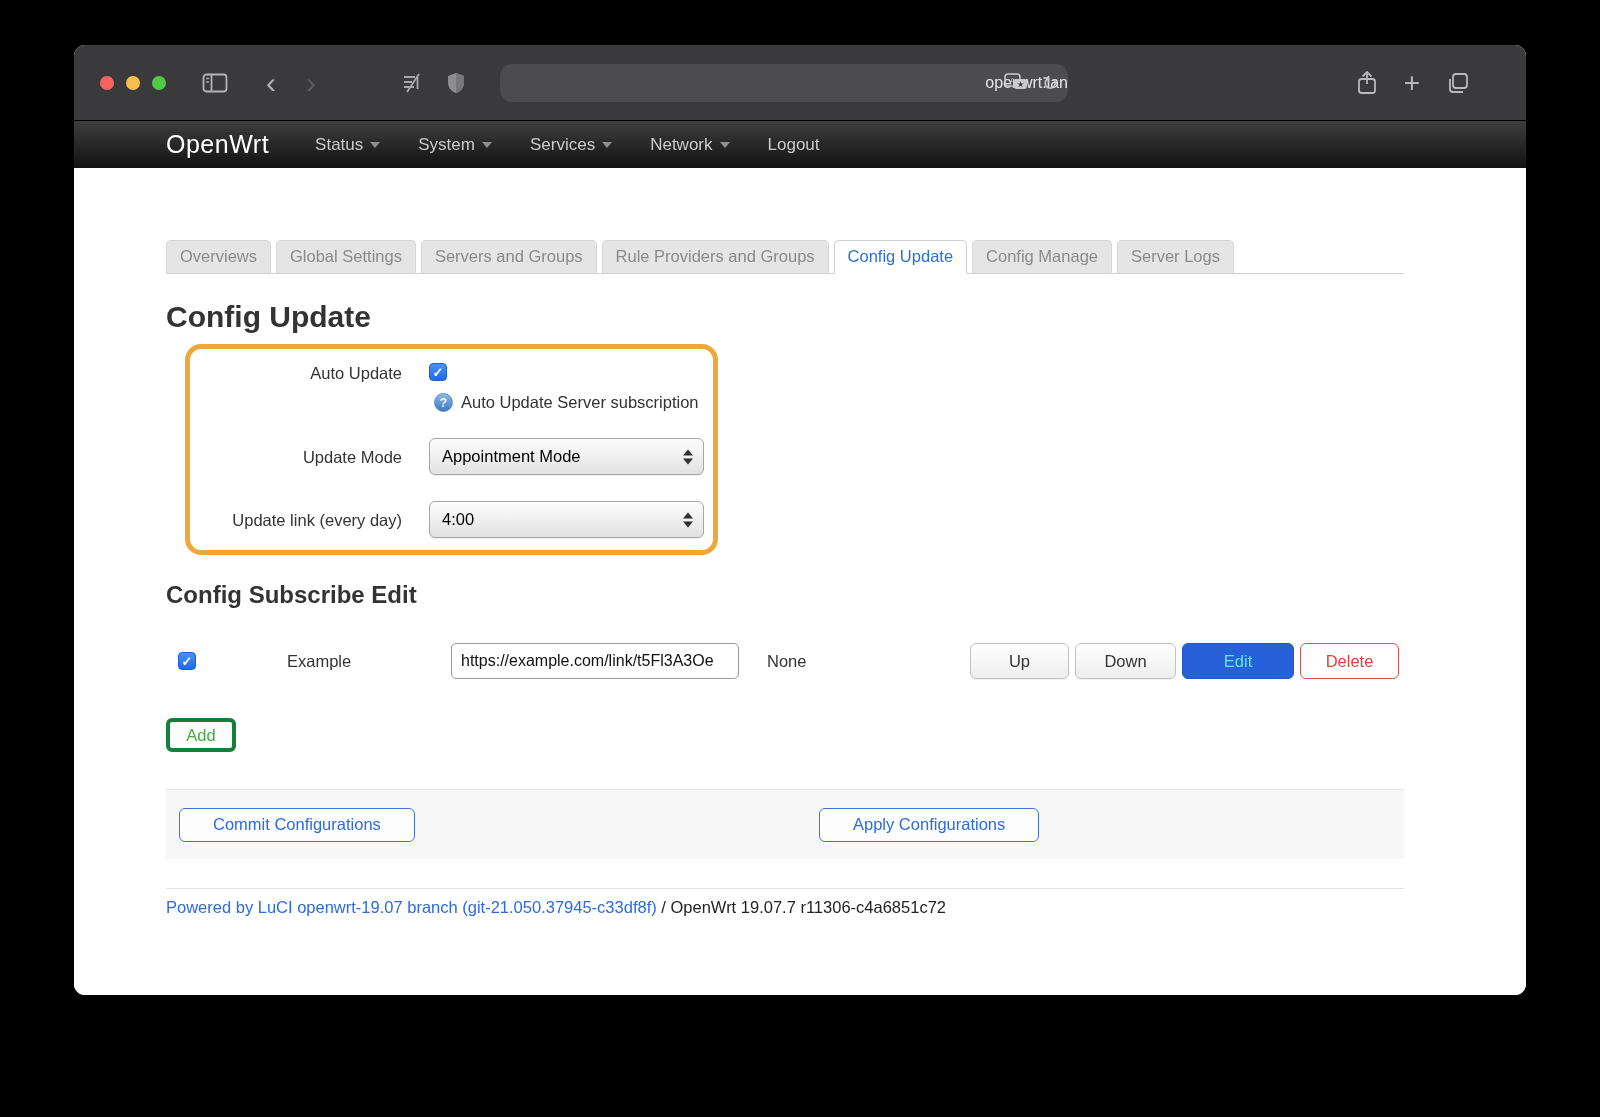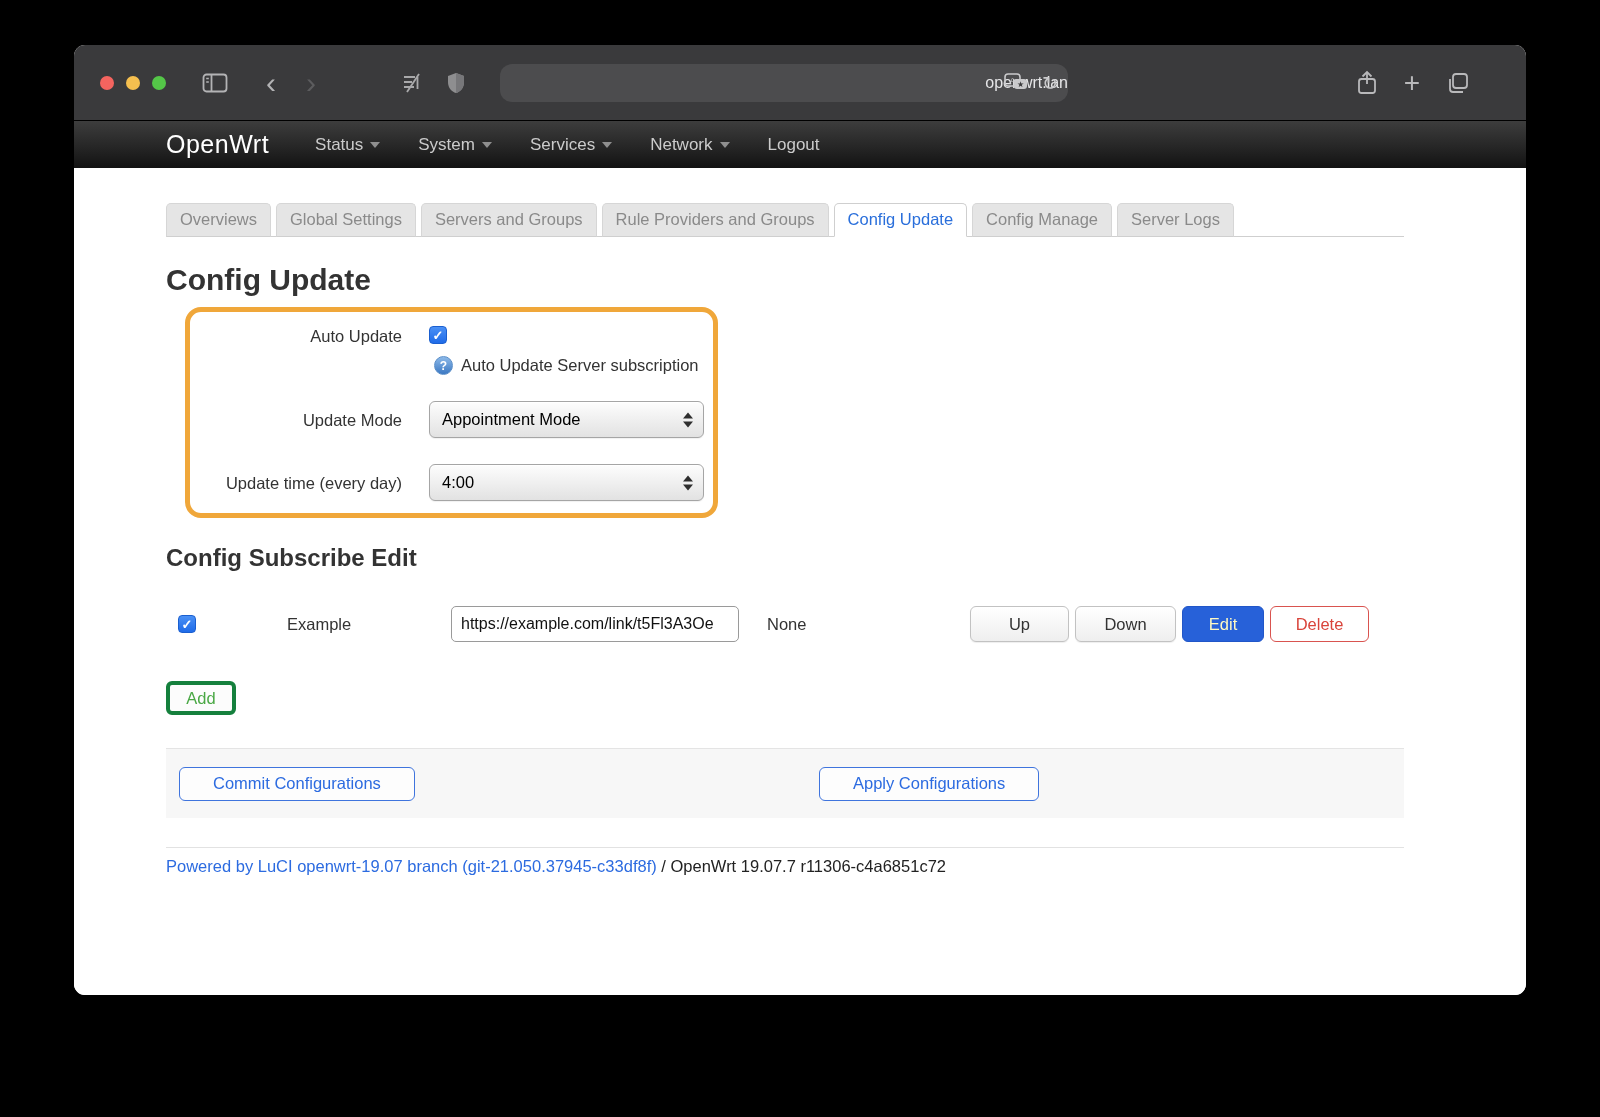--- a/index.html
+++ b/index.html
@@ -46,21 +46,21 @@
     height:47px; background:linear-gradient(180deg,#3d3d3d 0%,#262626 55%,#121212 100%);
     display:flex; align-items:center; padding-left:92px;
   }
   .brand{ color:#fff; font-size:25px; font-weight:300; letter-spacing:.5px; }
   .nav-items{ display:flex; align-items:center; margin-left:46px; gap:38px;text-align:center; }
   .nav-item{ color:#cbcbcb; font-size:17px; display:flex; align-items:center; gap:7px; cursor:default; }
   .caret{ width:0; height:0; border-left:5px solid transparent; border-right:5px solid transparent; border-top:6px solid #8f8f8f; }
 
   
   .content{ background:#fff; height:827px; }
-  .inner{ width:1238px; margin-left:92px; }
+  .inner{ width:1238px; margin-left:92px;margin-top:37px; }
 
   .tabs{ display:flex; gap:5px; padding-top:34px; border-bottom:1px solid #cfcfcf; }
   .tab{
     font-size:16.5px; color:#8a8a8a; background:#e5e5e5;
     border:1px solid #d6d6d6; border-bottom:none;
     border-radius:5px 5px 0 0; padding:6px 13px 7px;
     margin-bottom:0; position:relative; top:1px;
     border-bottom:1px solid #cfcfcf;
   }
   .tab.active{
@@ -122,21 +122,21 @@
   }
   .rowbtns{ display:flex; gap:6px; }
   .btn{
     height:36px; border-radius:6px; font-size:16.5px;
     display:flex; align-items:center; justify-content:center;
     font-family:"Liberation Sans", sans-serif;
   }
   .btn.plain{ background:linear-gradient(180deg,#ffffff,#eeeeee); border:1px solid #c2c2c2; color:#333; box-shadow:0 1px 1px rgba(0,0,0,.07); }
   .btn.up, .btn.delete{ width:99px; }
   .btn.down{ width:101px;text-align:center; }
-  .btn.edit{ width:82px; background:#2761d9; border:1px solid #2156c8; color:#fef9c3; }
+  .btn.edit{ width:112px; background:#2761d9; border:1px solid #2156c8; color:#5eead4; }
   .btn.delete{ background:#fff; border:1px solid #d9534f; color:#d9443b; }
   .btn.add{ margin-top:23px; width:70px; height:34px; background:#fcfcfc; border:4px solid #15803d; color:#4aa845; }
 
   .actions{
     margin-top:33px; height:70px; background:#f7f7f7; border-top:1px solid #e4e4e4;
     position:relative; display:flex; align-items:center;
   }
   .btn.action{ height:34px; padding:0 33px; background:#fdfdfd; border:1px solid #3f74dd; color:#2c6be0; border-radius:6px; }
   .btn.commit{ margin-left:13px; }
   .btn.apply{ position:absolute; left:653px; }
@@ -291,21 +291,21 @@
               <span class="sel-arrows">
                   <span class="tri-up"></span>
                   <span class="tri-down"></span>
                 </span>
             </div>
           </div>
         </div>
 
 
         <div class="frow">
-          <div class="flabel">Update time (every day)</div>
+          <div class="flabel">Update link (every day)</div>
           <div class="ffield">
             <div class="select">
               <span class="sel-value">4:00</span>
               <span class="sel-arrows">
                   <span class="tri-up"></span>
                   <span class="tri-down"></span>
                 </span>
             </div>
           </div>
         </div>

